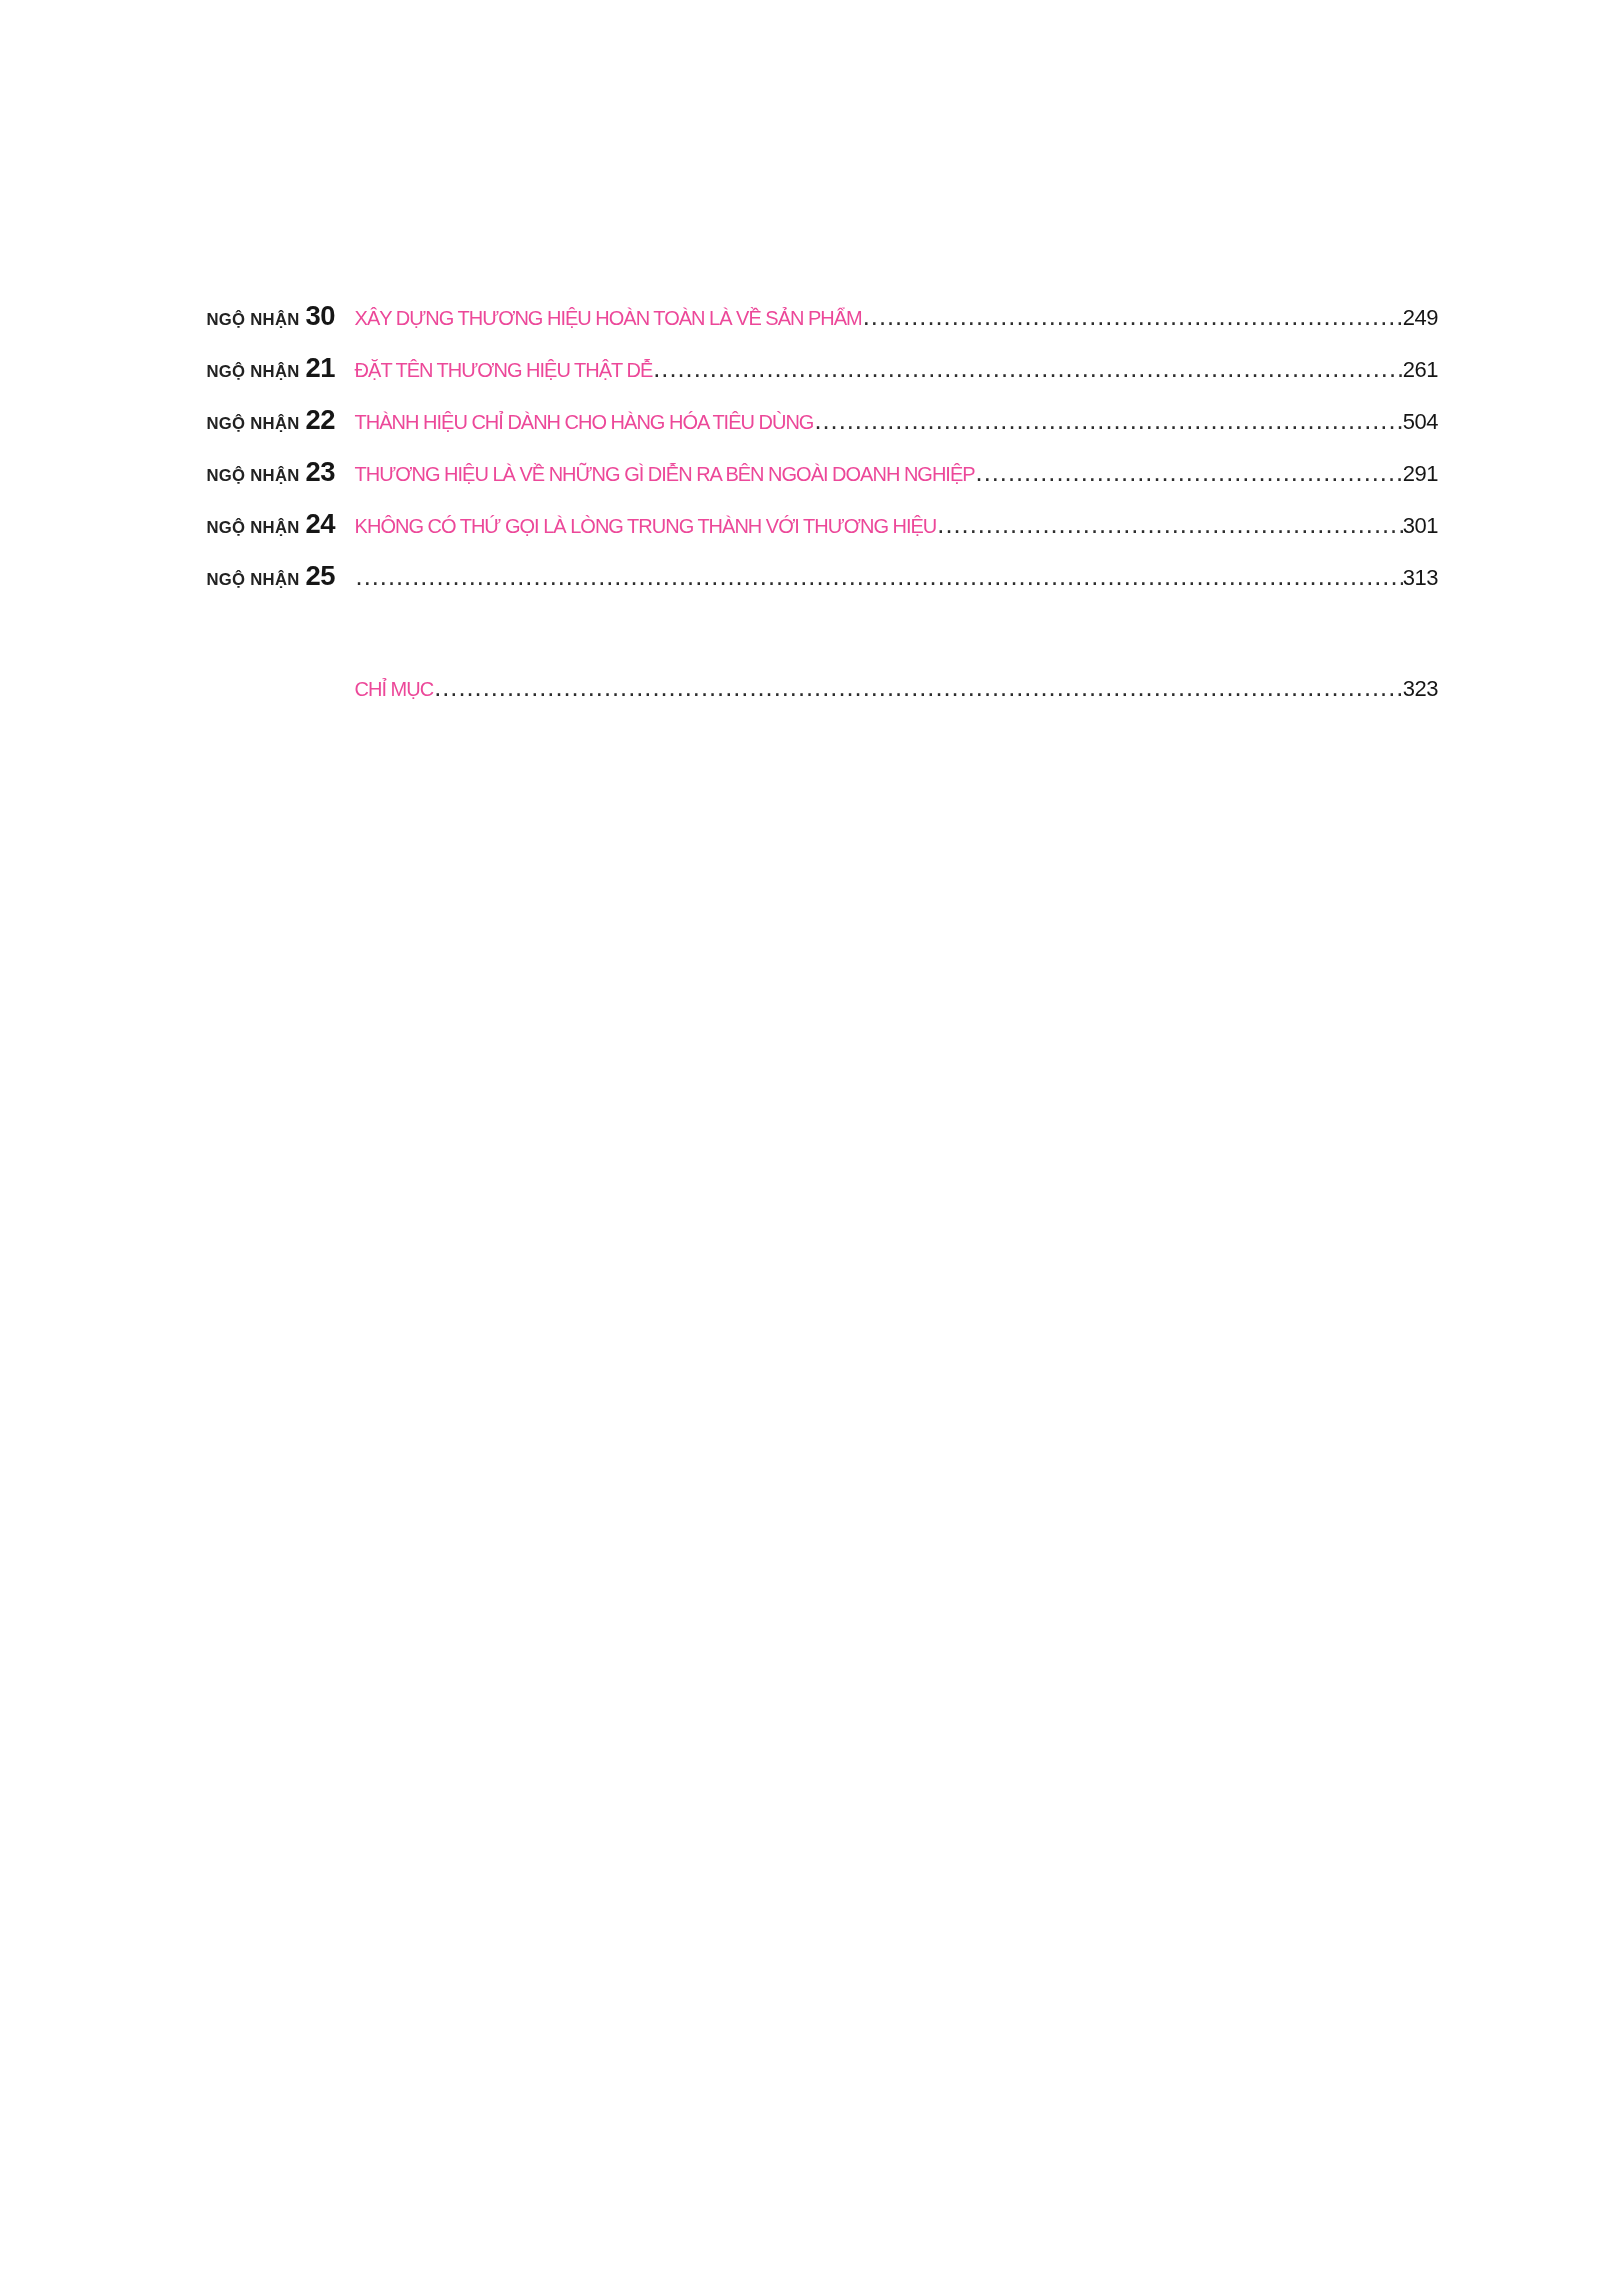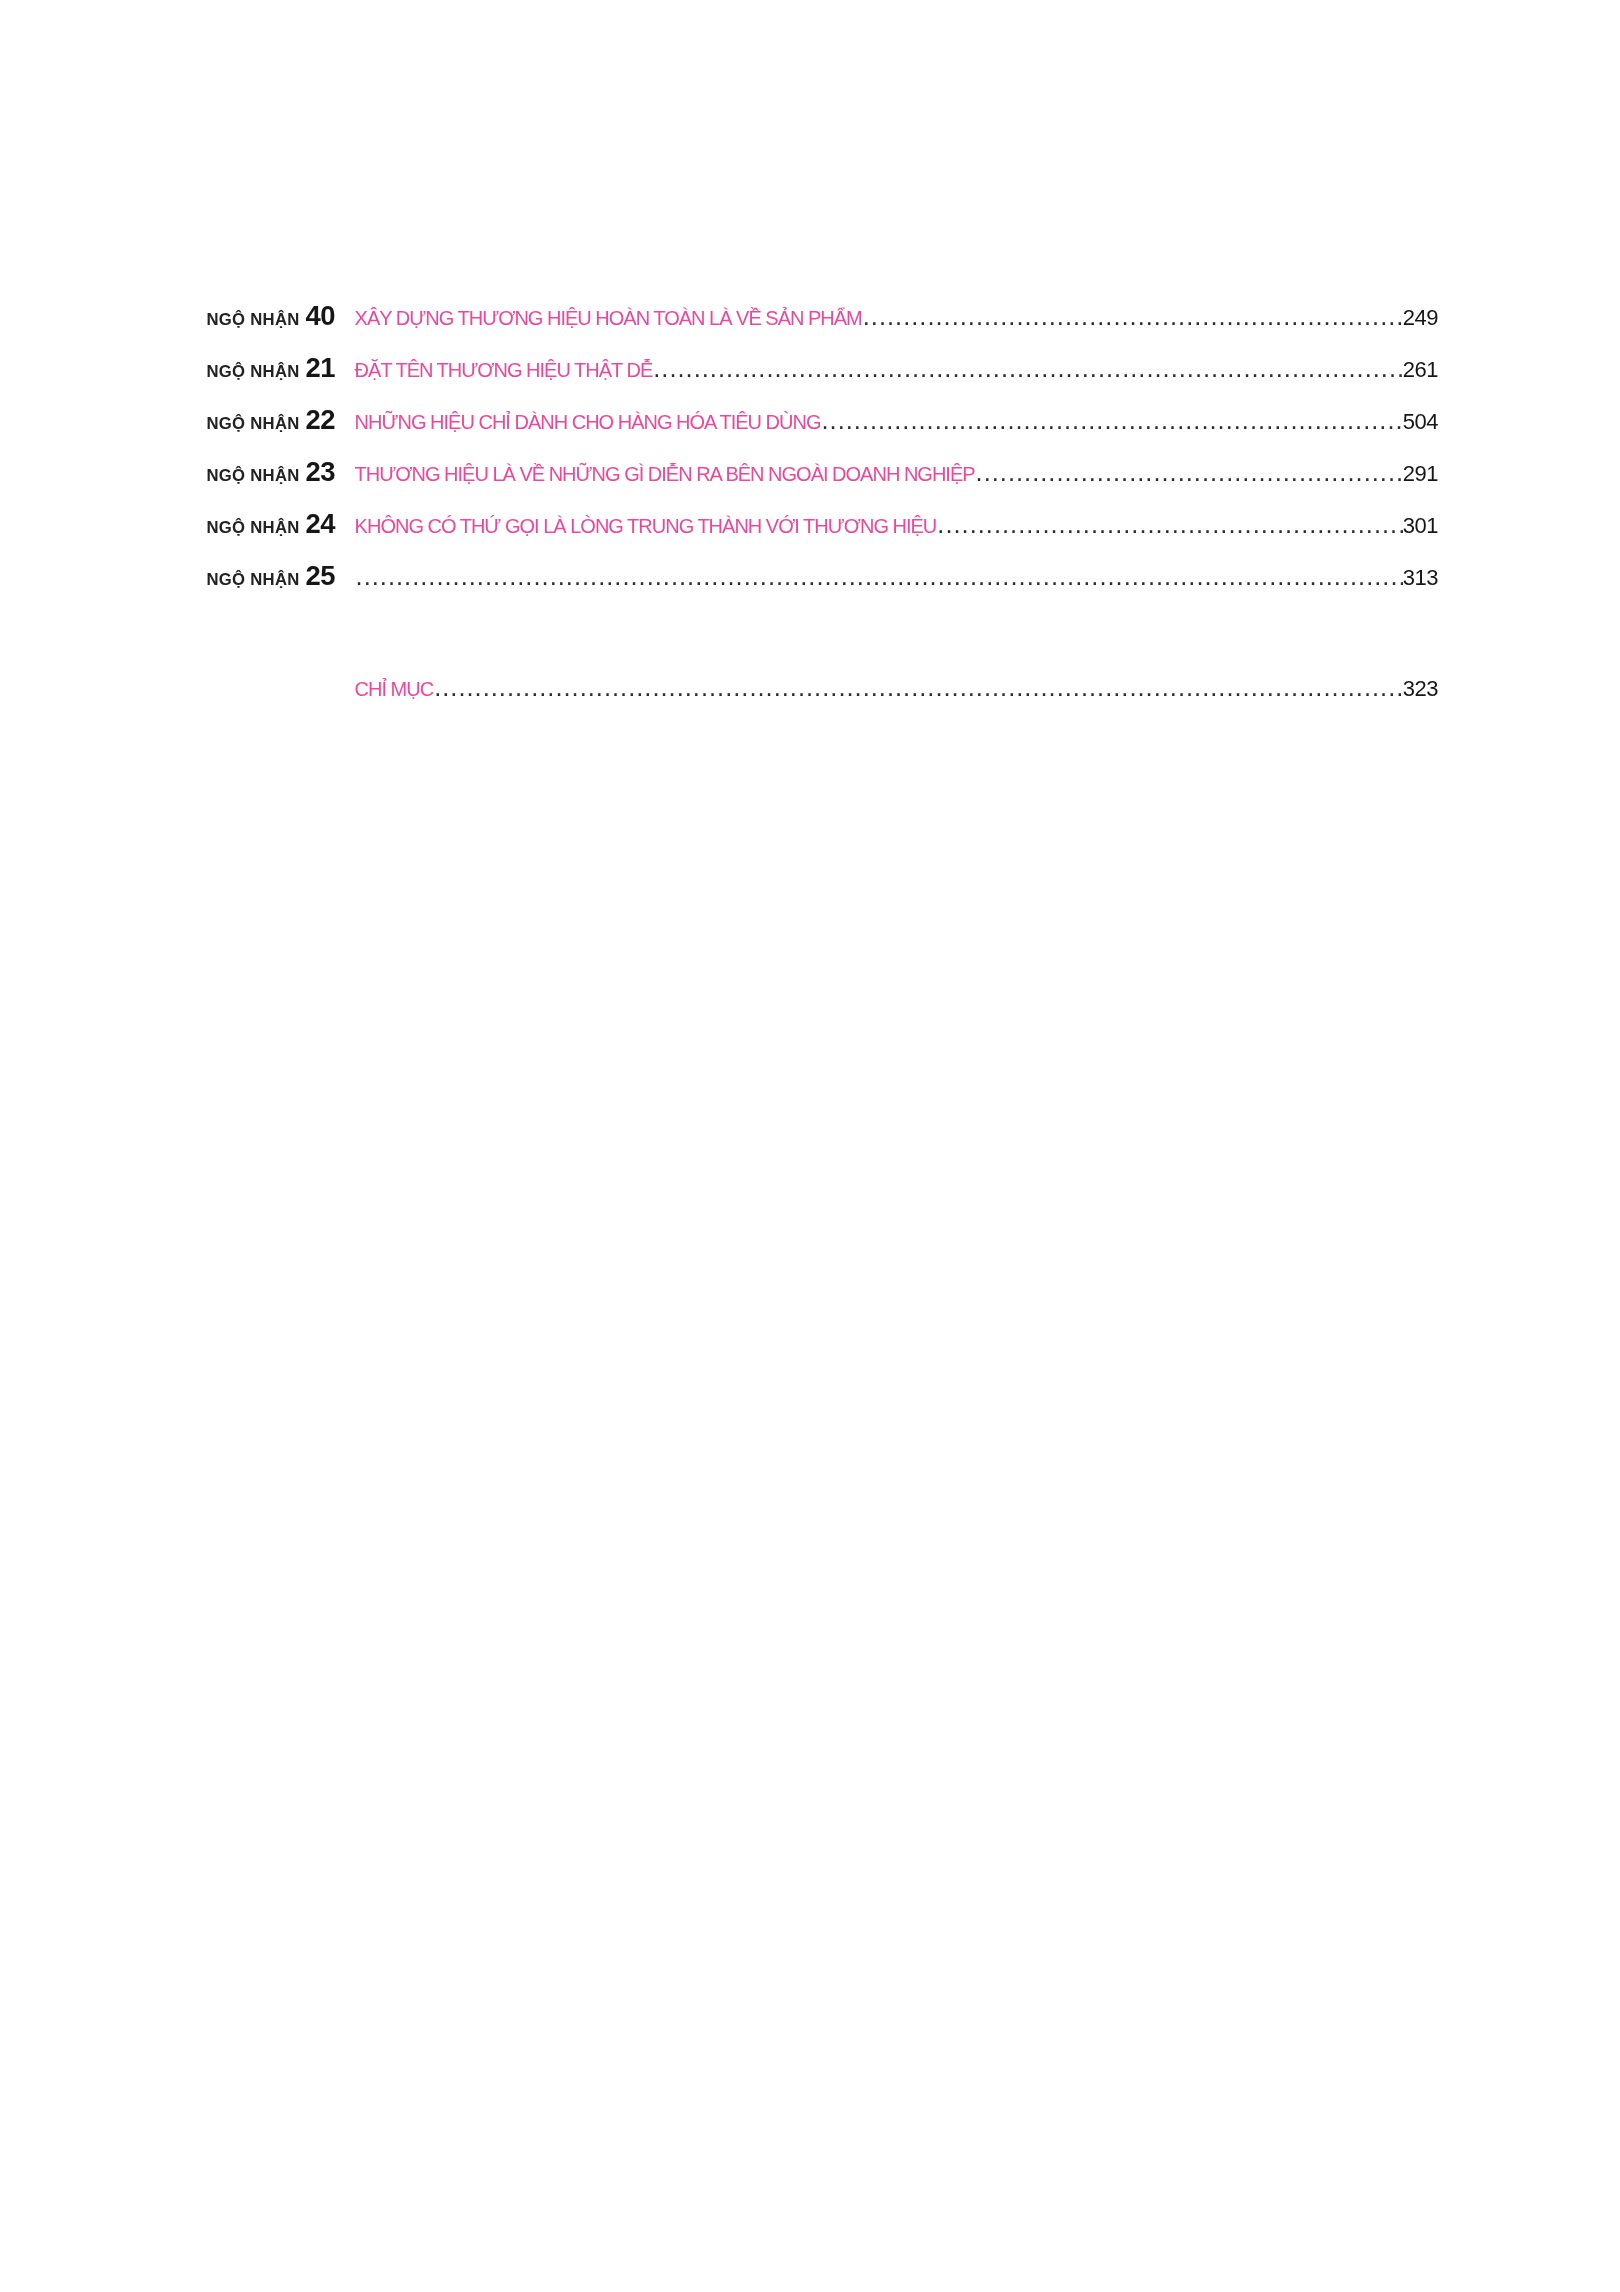--- a/index.html
+++ b/index.html
@@ -80,36 +80,36 @@
     margin-top: 59px;
   }
 </style>
 </head>
 <body>
 
 <div class="page">
   <div class="toc">
 
     <div class="toc-row">
-      <span class="chapter-label"><span class="label-text">NGỘ NHẬN</span><span class="label-num">40</span></span>
+      <span class="chapter-label"><span class="label-text">NGỘ NHẬN</span><span class="label-num">30</span></span>
       <span class="chapter-title">XÂY DỰNG THƯƠNG HIỆU HOÀN TOÀN LÀ VỀ SẢN PHẨM</span>
       <span class="leader"></span>
       <span class="page-num">249</span>
     </div>
 
     <div class="toc-row">
       <span class="chapter-label"><span class="label-text">NGỘ NHẬN</span><span class="label-num">21</span></span>
       <span class="chapter-title">ĐẶT TÊN THƯƠNG HIỆU THẬT DỄ</span>
       <span class="leader"></span>
       <span class="page-num">261</span>
     </div>
 
     <div class="toc-row">
       <span class="chapter-label"><span class="label-text">NGỘ NHẬN</span><span class="label-num">22</span></span>
-      <span class="chapter-title">NHỮNG HIỆU CHỈ DÀNH CHO HÀNG HÓA TIÊU DÙNG</span>
+      <span class="chapter-title">THÀNH HIỆU CHỈ DÀNH CHO HÀNG HÓA TIÊU DÙNG</span>
       <span class="leader"></span>
       <span class="page-num">504</span>
     </div>
 
     <div class="toc-row">
       <span class="chapter-label"><span class="label-text">NGỘ NHẬN</span><span class="label-num">23</span></span>
       <span class="chapter-title">THƯƠNG HIỆU LÀ VỀ NHỮNG GÌ DIỄN RA BÊN NGOÀI DOANH NGHIỆP</span>
       <span class="leader"></span>
       <span class="page-num">291</span>
     </div>

